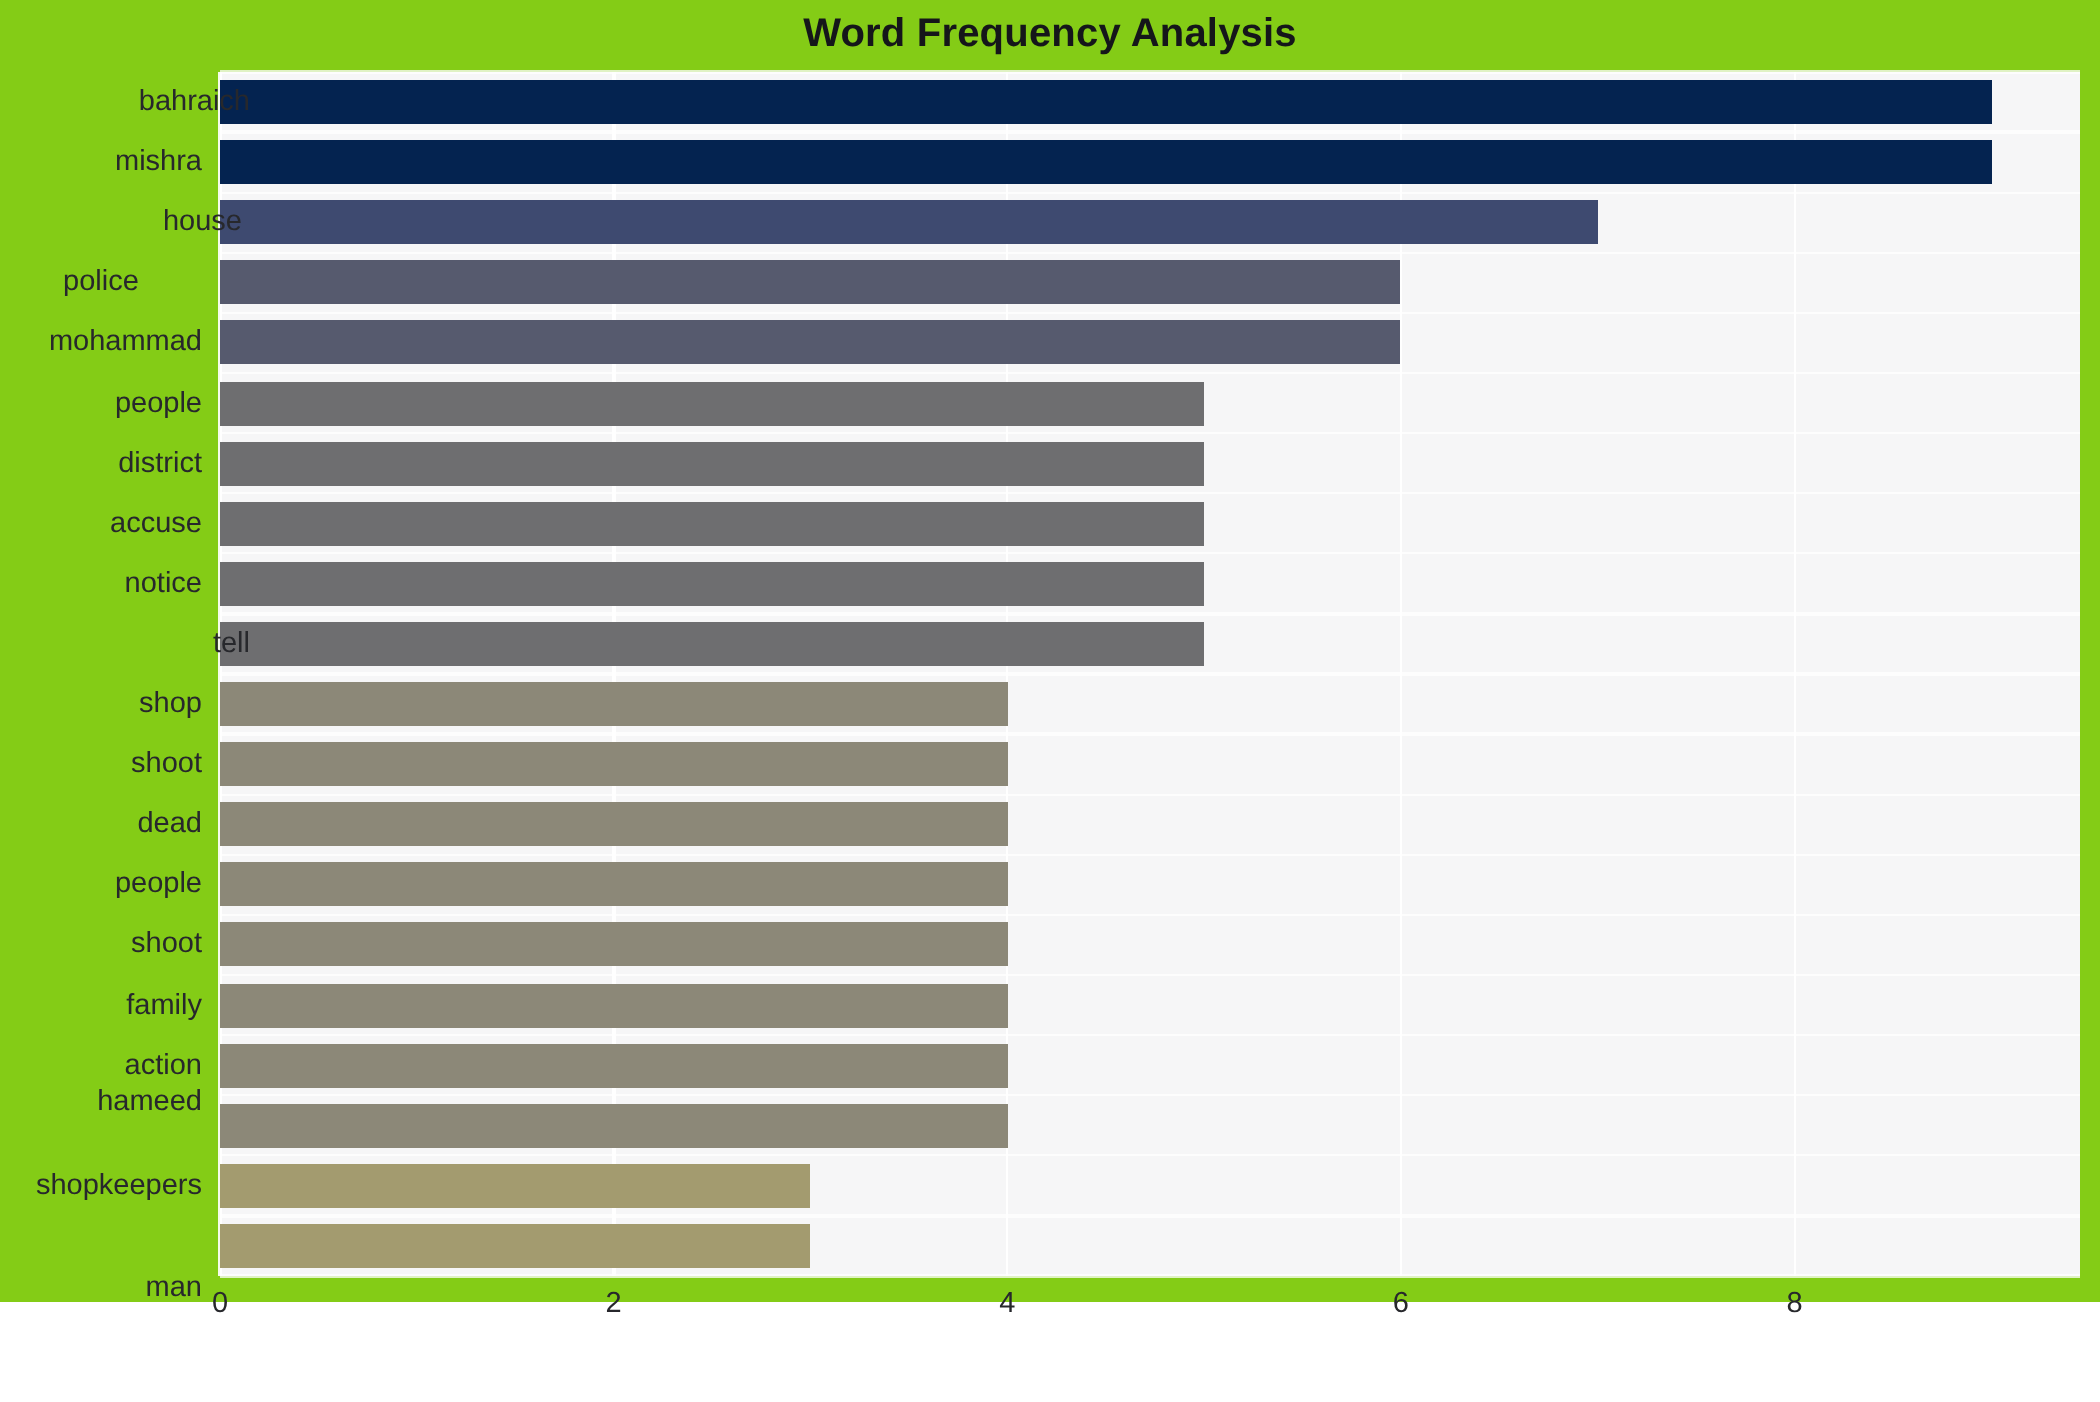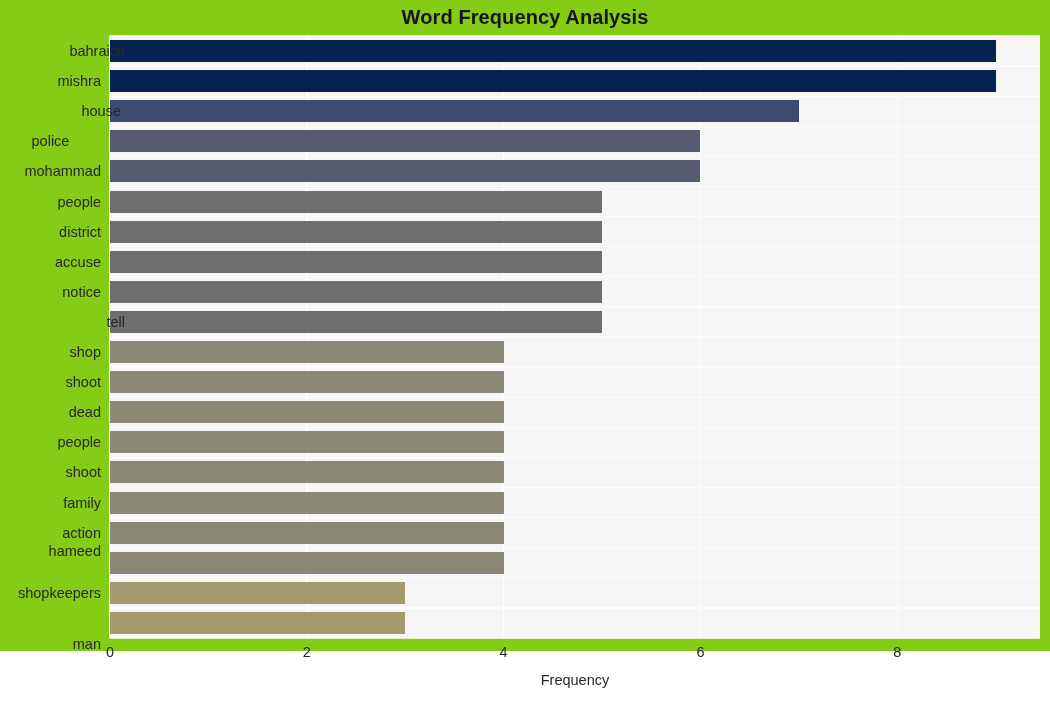--- a/index.html
+++ b/index.html
@@ -237,15 +237,14 @@
     </div>
 
   <div id="xticks-layer">
       <div class="xtick" style="left: 110px;">0</div>
       <div class="xtick" style="left: 306.825px;">2</div>
       <div class="xtick" style="left: 503.651px;">4</div>
       <div class="xtick" style="left: 700.476px;">6</div>
       <div class="xtick" style="left: 897.302px;">8</div>
     </div>
 
-  <div id="xaxis-label">Frequency</div>
 
 </div>
 
 </body></html>

